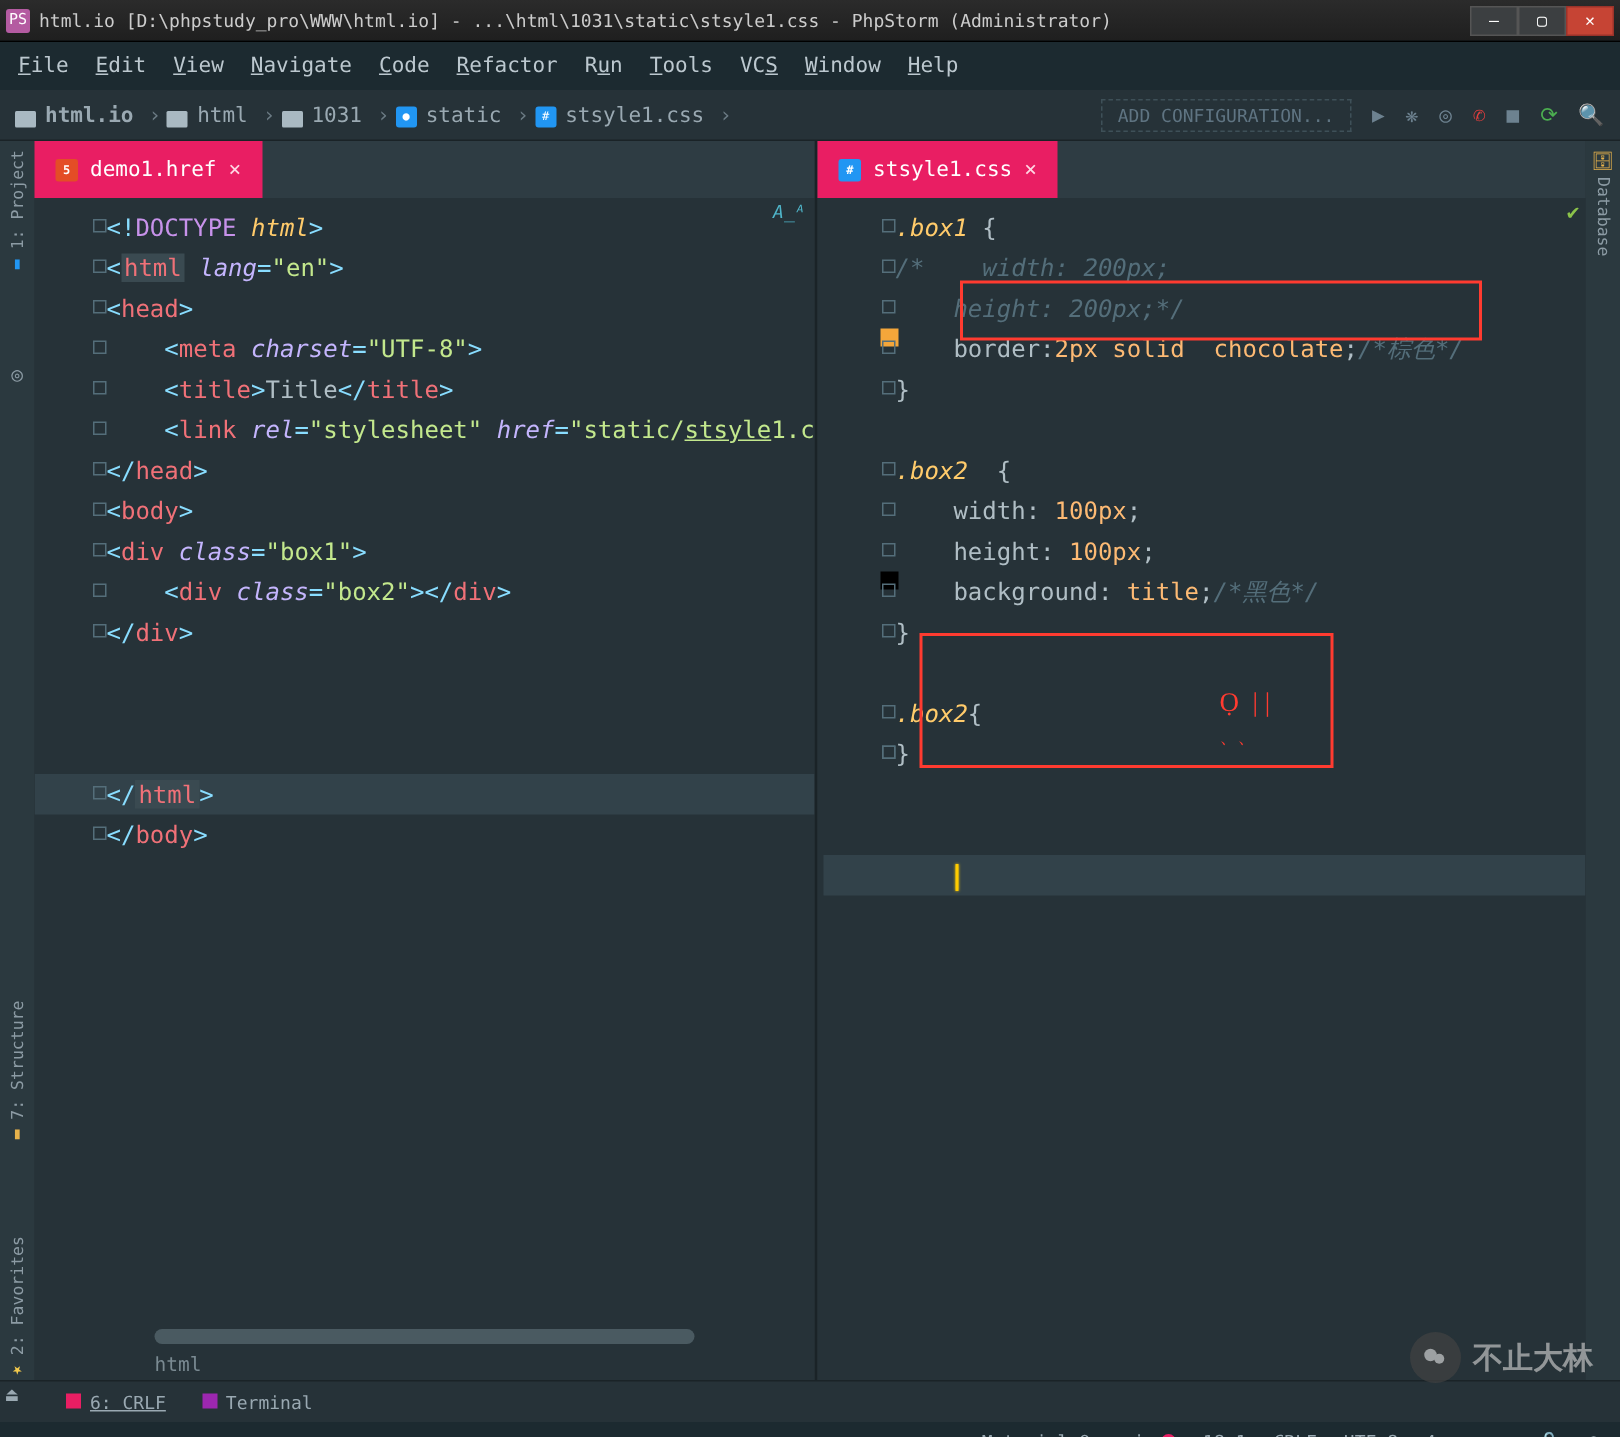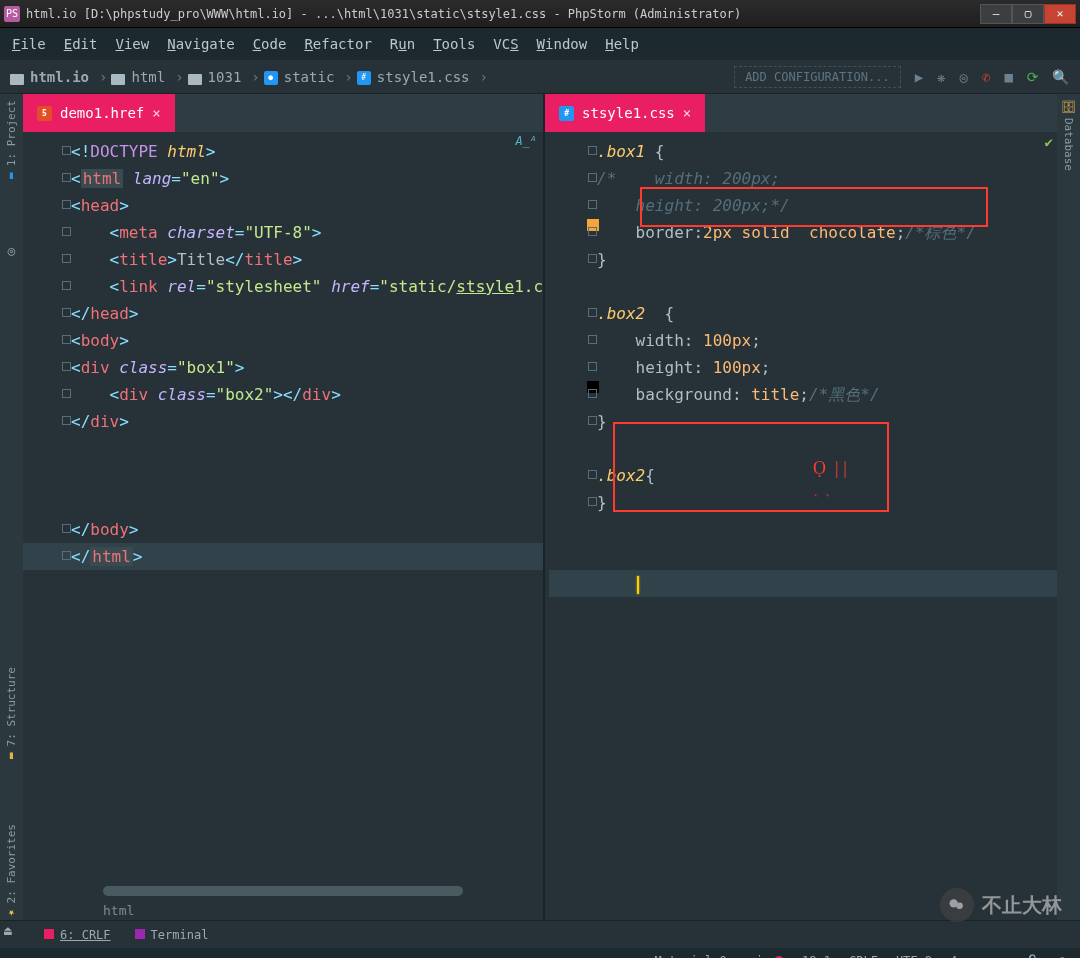--- a/index.html
+++ b/index.html
@@ -280,31 +280,31 @@
             <div class="code">&nbsp;</div>
           </div>
           <div class="code-line">
             <div class="gut"></div>
             <div class="code">&nbsp;</div>
           </div>
           <div class="code-line">
             <div class="gut"></div>
             <div class="code">&nbsp;</div>
           </div>
+          <div class="code-line highlight">
+            <div class="gut">
+              <div class="fold"></div>
+            </div>
+            <div class="code"><span class="c-punc">&lt;/</span><span class="c-tag box-hi">html</span><span class="c-punc">&gt;</span></div>
+          </div>
           <div class="code-line">
             <div class="gut">
               <div class="fold"></div>
             </div>
             <div class="code"><span class="c-punc">&lt;/</span><span class="c-tag">body</span><span class="c-punc">&gt;</span></div>
-          </div>
-          <div class="code-line highlight">
-            <div class="gut">
-              <div class="fold"></div>
-            </div>
-            <div class="code"><span class="c-punc">&lt;/</span><span class="c-tag box-hi">html</span><span class="c-punc">&gt;</span></div>
           </div>
           <span class="AA">A̲ᴬ</span>
           <div class="hscroll"></div>
           <div class="breadcrumb-bottom">html</div>
         </div>
     </div>
     <div class="pane right">
       <div class="tabbar">
         <div class="tab">
           <span class="file-icon css">#</span>

